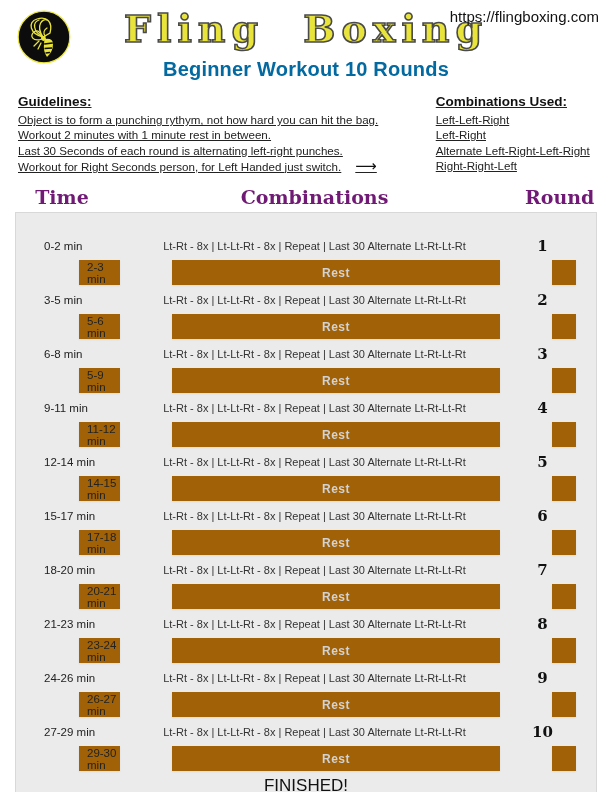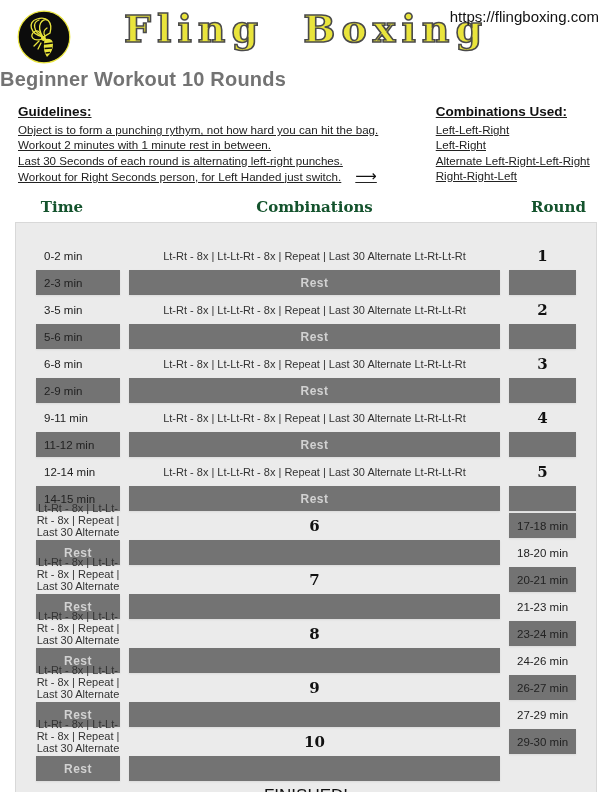--- a/index.html
+++ b/index.html
@@ -12,47 +12,47 @@
   .hdr{position:relative;padding-top:8px;}
   .logo{position:absolute;left:17px;top:10px;width:54px;height:54px;}
   .url{position:absolute;right:13px;top:8px;font-size:15px;color:#111;text-decoration:none;}
   .brand{
     text-align:center;
     font-family:"DejaVu Serif", serif;font-weight:700;font-size:38px;line-height:42px;
     color:#e9e43c;letter-spacing:6px;word-spacing:20px;
     -webkit-text-stroke:1.6px #4a4a4a;
   }
   .subtitle{
-    margin-top:18px;
-    font-size:20px;font-weight:600;color:#737373;letter-spacing:0.2px;
+    text-align:center;margin-top:8px;
+    font-size:20px;font-weight:600;color:#0369a1;letter-spacing:0.2px;
   }
   
   .info{display:flex;justify-content:space-between;margin:13px 14px 0 18px;text-decoration:underline;}
   .info h3{margin:0 0 3px 0;font-size:13.5px;color:#111;}
   .info .line{font-size:11.6px;line-height:15.3px;color:#222;white-space:nowrap;}
   .gl{width:410px;}
   .cu{width:178px;margin-left:44px;}
   .arrow{font-size:15px;margin-left:14px;color:#111;}
   
   .tbl{margin:14px 15px 0 15px;}
   .thead{
     display:grid;grid-template-columns:84px 1fr 67px;column-gap:9px;padding:0 5px;
-    font-family:"DejaVu Serif", serif;font-weight:700;font-size:15px;color:#14532d;
+    font-family:"DejaVu Serif", serif;font-weight:700;font-size:19px;color:#701a75;
   }
   .thead div{text-align:center;line-height:19px;}
   .tbody{
     margin-top:5px;border:1px solid #d8d8d8;background:#ebebeb;padding:20px;
     display:grid;grid-template-columns:84px 1fr 67px;gap:2px 9px;grid-auto-rows:25px;
   }
   .cell{display:flex;align-items:center;}
   .time-cell{padding-left:8px;font-size:11.5px;color:#222;}
   .combo-cell{justify-content:center;font-size:11px;color:#333;text-align:center;}
   .round-cell{justify-content:center;font-family:"DejaVu Serif", serif;font-weight:700;font-size:15px;color:#111;}
   .rest .combo-cell-txt{font-weight:700;font-size:12px;color:#d2d2d2;letter-spacing:0.5px;}
-  .cell.rest{background:#737373;box-shadow:0 1px 2px rgba(0,0,0,0.07);}
+  .cell.rest{background:#a16207;box-shadow:0 1px 2px rgba(0,0,0,0.07);margin-left:43px;}
   .cell.workout{background:transparent;}
   .finished{
     grid-column:1 / -1;height:18px;align-self:center;
     display:flex;align-items:center;justify-content:center;
     font-size:17px;color:#111;
   }
 </style>
 </head>
 <body>
 
@@ -120,41 +120,42 @@
       <div class="cell combo-cell workout">Lt-Rt - 8x  |  Lt-Lt-Rt - 8x  |  Repeat  |  Last 30 Alternate Lt-Rt-Lt-Rt</div>
       <div class="cell round-cell workout">2</div>
       <div class="cell time-cell rest">5-6 min</div>
       <div class="cell combo-cell rest">
         <span class="combo-cell-txt">Rest</span>
       </div>
       <div class="cell round-cell rest"></div>
       <div class="cell time-cell workout">6-8 min</div>
       <div class="cell combo-cell workout">Lt-Rt - 8x  |  Lt-Lt-Rt - 8x  |  Repeat  |  Last 30 Alternate Lt-Rt-Lt-Rt</div>
       <div class="cell round-cell workout">3</div>
-      <div class="cell time-cell rest">2-9 min</div>
+      <div class="cell time-cell rest">5-9 min</div>
       <div class="cell combo-cell rest">
         <span class="combo-cell-txt">Rest</span>
       </div>
       <div class="cell round-cell rest"></div>
       <div class="cell time-cell workout">9-11 min</div>
       <div class="cell combo-cell workout">Lt-Rt - 8x  |  Lt-Lt-Rt - 8x  |  Repeat  |  Last 30 Alternate Lt-Rt-Lt-Rt</div>
       <div class="cell round-cell workout">4</div>
       <div class="cell time-cell rest">11-12 min</div>
       <div class="cell combo-cell rest">
         <span class="combo-cell-txt">Rest</span>
       </div>
       <div class="cell round-cell rest"></div>
       <div class="cell time-cell workout">12-14 min</div>
       <div class="cell combo-cell workout">Lt-Rt - 8x  |  Lt-Lt-Rt - 8x  |  Repeat  |  Last 30 Alternate Lt-Rt-Lt-Rt</div>
       <div class="cell round-cell workout">5</div>
       <div class="cell time-cell rest">14-15 min</div>
       <div class="cell combo-cell rest">
         <span class="combo-cell-txt">Rest</span>
       </div>
       <div class="cell round-cell rest"></div>
+      <div class="cell time-cell workout">15-17 min</div>
       <div class="cell combo-cell workout">Lt-Rt - 8x  |  Lt-Lt-Rt - 8x  |  Repeat  |  Last 30 Alternate Lt-Rt-Lt-Rt</div>
       <div class="cell round-cell workout">6</div>
       <div class="cell time-cell rest">17-18 min</div>
       <div class="cell combo-cell rest">
         <span class="combo-cell-txt">Rest</span>
       </div>
       <div class="cell round-cell rest"></div>
       <div class="cell time-cell workout">18-20 min</div>
       <div class="cell combo-cell workout">Lt-Rt - 8x  |  Lt-Lt-Rt - 8x  |  Repeat  |  Last 30 Alternate Lt-Rt-Lt-Rt</div>
       <div class="cell round-cell workout">7</div>

